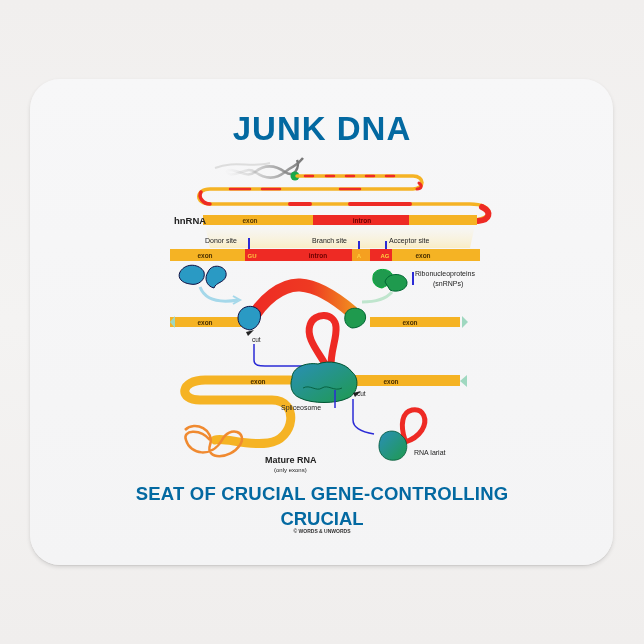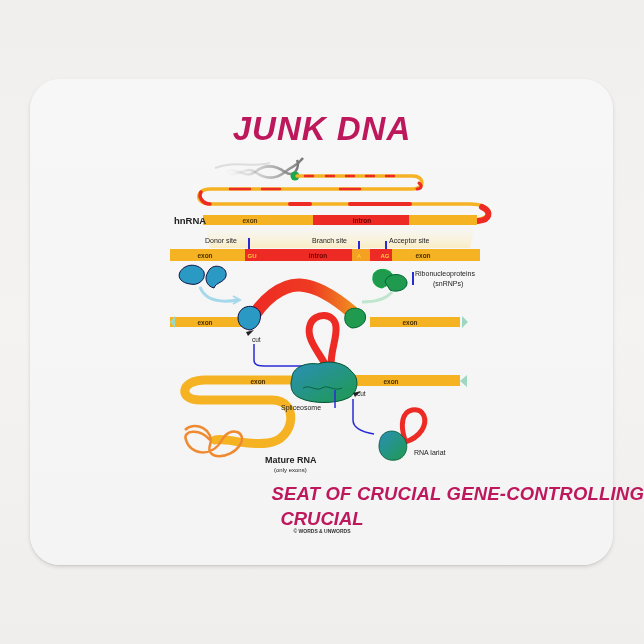--- a/index.html
+++ b/index.html
@@ -2,23 +2,23 @@
 <html><head>
 <meta charset="utf-8">
 <style>
   html,body{margin:0;padding:0;}
   body{width:644px;height:644px;overflow:hidden;position:relative;
     background:linear-gradient(180deg,#f1efee 0%,#f4f3f2 50%,#f0eeed 100%);
     font-family:"Liberation Sans",sans-serif;}
   .pad{position:absolute;left:30px;top:79px;width:583px;height:486px;
     background:linear-gradient(180deg,#f7f7f8 0%,#f4f4f5 100%);
     border-radius:30px;box-shadow:0 2px 4px rgba(0,0,0,0.12),0 1px 1px rgba(0,0,0,0.06);}
-  .title{position:absolute;left:0;width:644px;text-align:center;font-weight:bold;color:#be185d;font-style:italic;}
+  .title{position:absolute;left:0;width:644px;text-align:center;font-weight:bold;color:#0369a1;}
   .t1{top:110px;font-size:33px;letter-spacing:1px;}
-  .t2{top:483px;font-size:18.5px;letter-spacing:0.2px;text-align:right;}
+  .t2{top:483px;font-size:18.5px;letter-spacing:0.2px;}
   .t3{top:508px;font-size:18.5px;}
   .copy{position:absolute;top:528px;left:0;width:644px;text-align:center;font-size:5px;font-weight:bold;color:#333;}
   svg.diag{position:absolute;left:0;top:0;}
   .lbl{font-family:"Liberation Sans",sans-serif;}
 </style>
 </head>
 <body>
 
 <div class="pad"></div>
 

